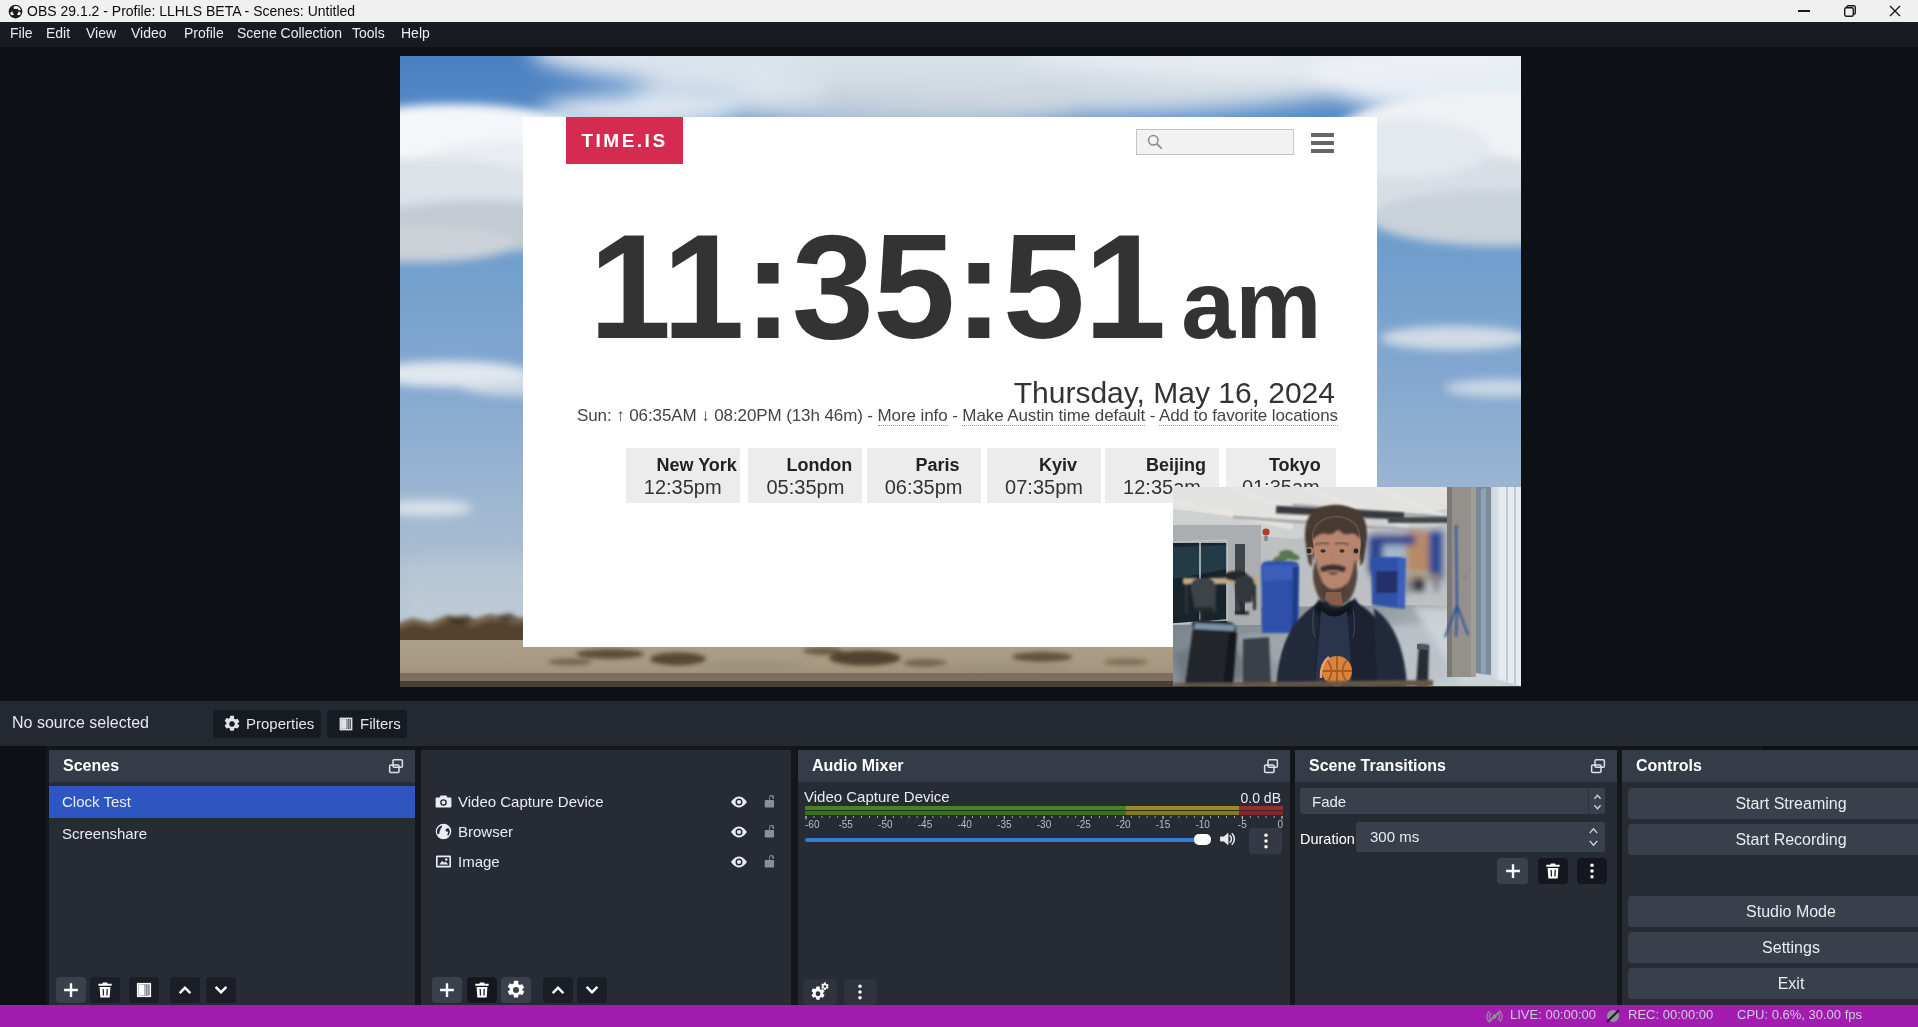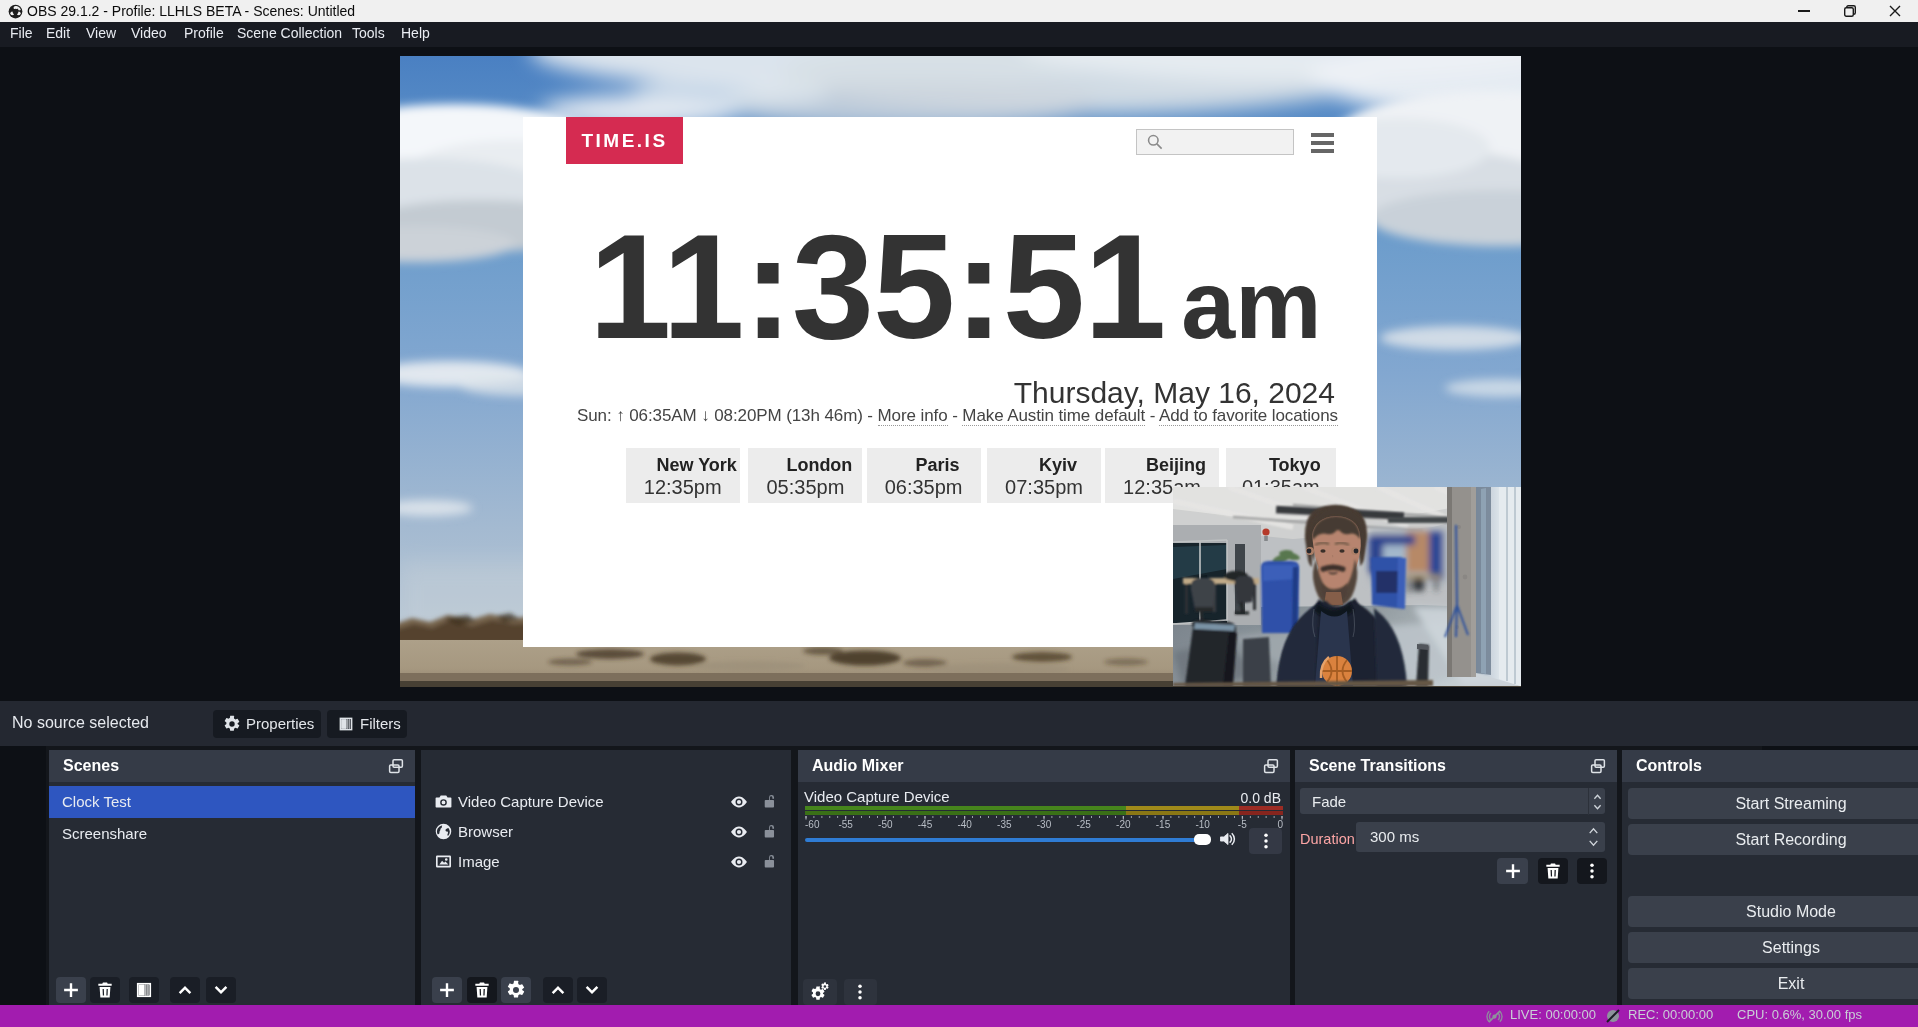--- a/index.html
+++ b/index.html
@@ -647,21 +647,21 @@
       <div class="abs" style="left:5px; top:38px; width:305px; height:26px; background:#3a404b; border-radius:3px; color:#e9ecef; font-size:15px; line-height:27px; padding-left:12px;">Fade
         <div class="abs" style="right:0; top:0; width:17px; height:27px; border-left:1px solid #2c313a;">
           <svg class="abs" style="left:3px;top:5px" width="11" height="8" viewBox="0 0 24 18" fill="none" stroke="#cfd4da" stroke-width="3">
               <path d="M5 13l7-8 7 8"></path>
             </svg>
           <svg class="abs" style="left:3px;top:15px" width="11" height="8" viewBox="0 0 24 18" fill="none" stroke="#cfd4da" stroke-width="3">
               <path d="M5 5l7 8 7-8"></path>
             </svg>
         </div>
       </div>
-      <div class="abs" style="left:5px; top:81px; font-size:14.5px; color:#fca5a5;">Duration</div>
+      <div class="abs" style="left:5px; top:81px; font-size:14.5px; color:#ffffff;">Duration</div>
       <div class="abs" style="left:61px; top:72px; width:249px; height:30px; background:#3a404b; border-radius:3px; color:#e9ecef; font-size:15px; line-height:30px; padding-left:14px;">300 ms
         <svg class="abs" style="right:5px;top:4px" width="13" height="10" viewBox="0 0 24 18" fill="none" stroke="#cfd4da" stroke-width="2.5">
             <path d="M5 13l7-8 7 8"></path>
           </svg>
         <svg class="abs" style="right:5px;top:16px" width="13" height="10" viewBox="0 0 24 18" fill="none" stroke="#cfd4da" stroke-width="2.5">
             <path d="M5 5l7 8 7-8"></path>
           </svg>
       </div>
       <div class="sbtn lt" style="left:202px; top:108px; width:31px; height:26px;"><svg style="margin:2px 0 0 5px" width="22" height="22" viewBox="0 0 24 24" fill="#fff">
             <use href="#plus"></use>

